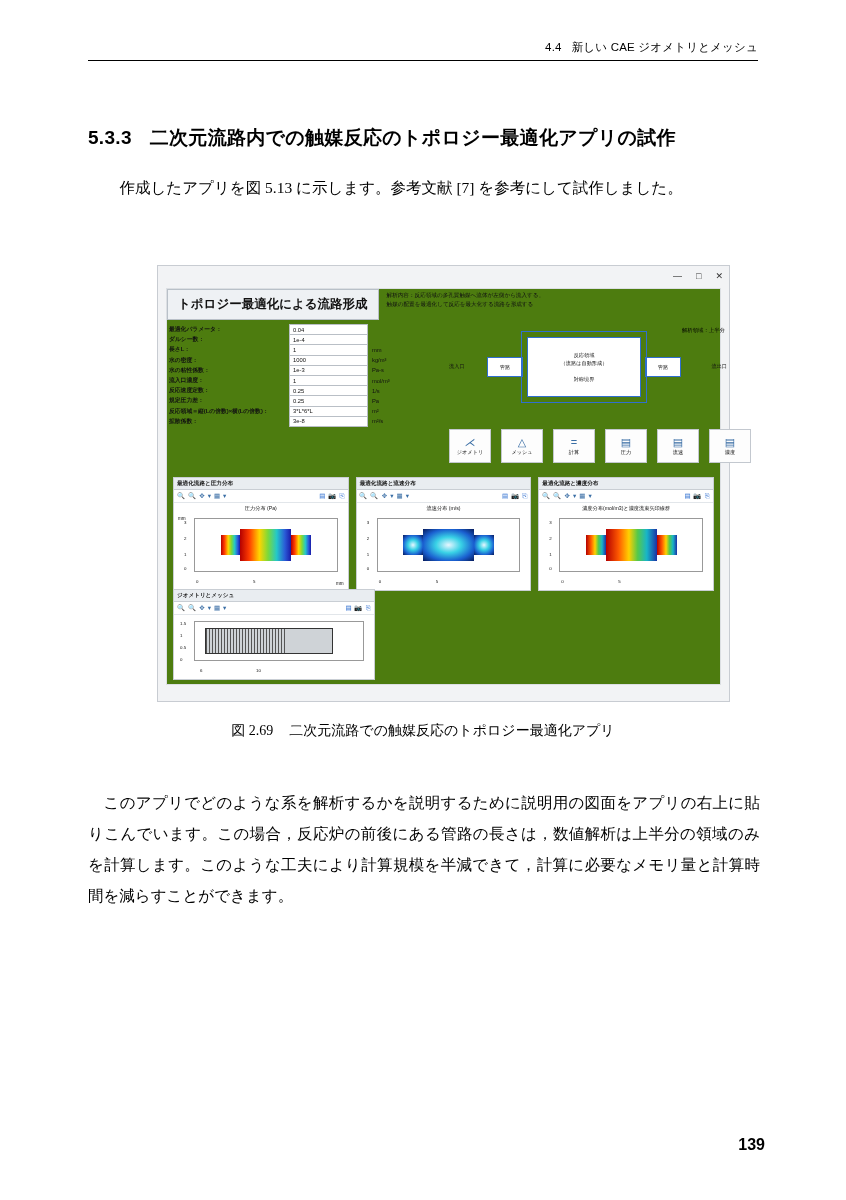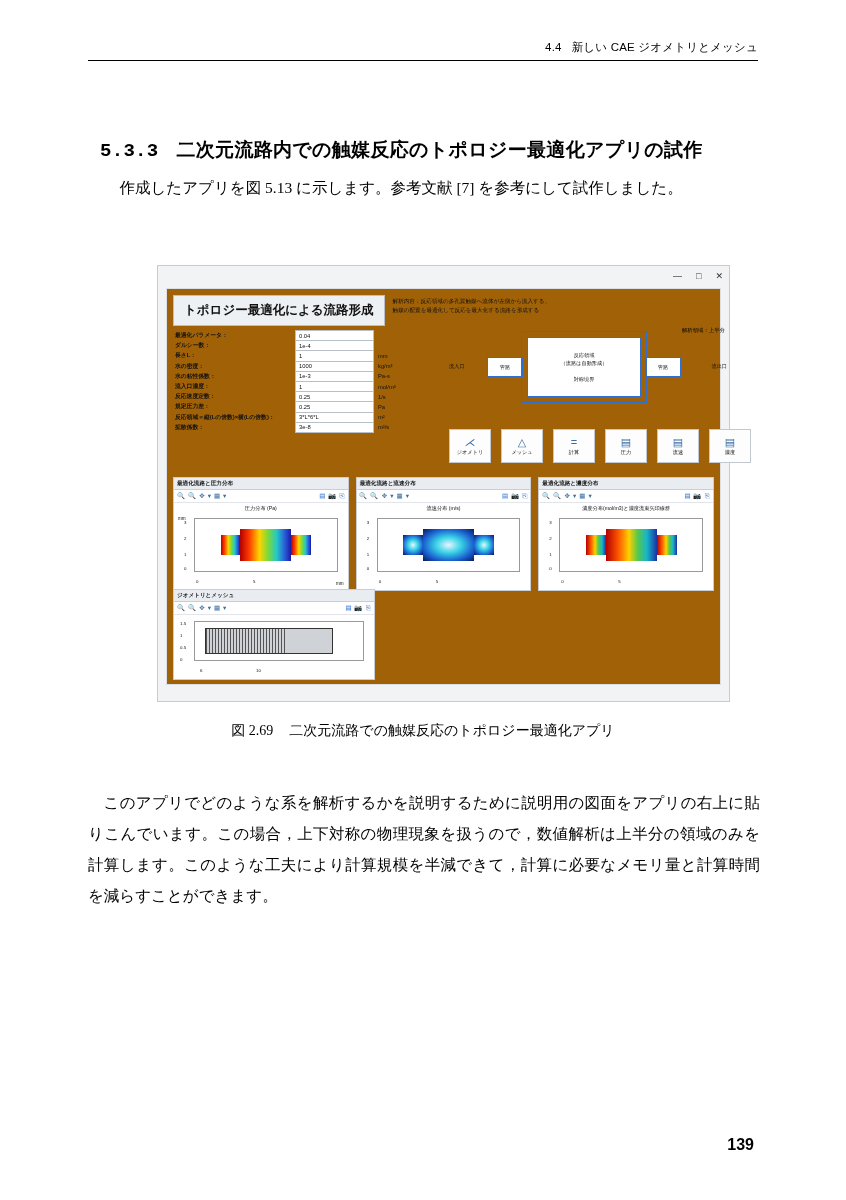--- a/index.html
+++ b/index.html
@@ -25,22 +25,22 @@
     font-family:"Liberation Sans", sans-serif;
     letter-spacing:.2px;
   }
   .runhead .sec{margin-right:10px;}
   .rule{
     position:absolute;top:60px;left:88px;right:88px;
     height:1.4px;background:#000;
   }
   h2.section{
     position:absolute;top:125px;left:88px;right:104px;
-    margin:12px;
-    font-family:Liberation Mono, monospace;
+    margin:0;
+    font-family:Liberation Sans, sans-serif;
     font-size:19px;
     font-weight:bold;
     letter-spacing:.3px;
   }
   h2.section .num{margin-right:18px;}
   p.body{
     margin:0;
     font-size:15.5px;
     line-height:31px;
     text-align:justify;
@@ -60,24 +60,24 @@
   .win-title{
     height:20px;background:#f2f3f5;
     display:flex;align-items:center;justify-content:flex-end;
     padding-right:6px;gap:14px;
     font-family:"Liberation Sans", sans-serif;
     font-size:9px;color:#333;
   }
   .win-title span{cursor:default;}
   .app{
     position:absolute;left:8px;right:8px;top:22px;bottom:16px;
-    background:#a16207;
+    background:#4d7c0f;
     border:1px solid #dcdfe3;
     box-sizing:border-box;
-    padding:6px;
+    padding:0;
     font-family:"Liberation Sans", sans-serif;
   }
   .app-head{
     display:flex;gap:8px;align-items:flex-start;
   }
   .app-title{
     border:1px solid #b9c0c8;
     background:#eef1f4;
     font-size:12.5px;font-weight:bold;
     padding:6px 10px;
@@ -187,21 +187,21 @@
   .g-conc{background:linear-gradient(90deg,#b40000 0%,#ff5a00 25%,#ffd000 45%,#56c94a 62%,#18b5c8 80%,#1b31a6 100%);}
 
   .fig-cap{
     position:absolute;top:722px;left:88px;right:88px;
     text-align:center;font-size:14px;
   }
   .fig-cap .n{margin-right:16px;}
 
   .para2{position:absolute;top:787px;left:88px;width:672px;}
   .pageno{
-    position:absolute;bottom:46px;right:92px;
+    position:absolute;bottom:46px;right:81px;
     font-family:"Liberation Sans", sans-serif;
     font-size:16px;font-weight:bold;
   }
 </style>
 </head>
 <body>
 
 <div class="page">
 
   <div class="runhead">
@@ -463,17 +463,17 @@
       </div>
 
     </div>
   </div>
 
   <div class="fig-cap">
     <span class="n">図 2.69</span><span>二次元流路での触媒反応のトポロジー最適化アプリ</span>
   </div>
 
   <div class="para2">
-    <p class="body indent">このアプリでどのような系を解析するかを説明するために説明用の図面をアプリの右上に貼りこんでいます。この場合，上下対称の物理現象を扱うので，数値解析は上半分の領域のみを計算します。このような工夫により計算規模を半減できて，計算に必要なメモリ量と計算時間を減らすことができます。</p>
+    <p class="body indent">このアプリでどのような系を解析するかを説明するために説明用の図面をアプリの右上に貼りこんでいます。この場合，反応炉の前後にある管路の長さは，数値解析は上半分の領域のみを計算します。このような工夫により計算規模を半減できて，計算に必要なメモリ量と計算時間を減らすことができます。</p>
   </div>
 
   <div class="pageno">139</div>
 </div>
 
 </body></html>

